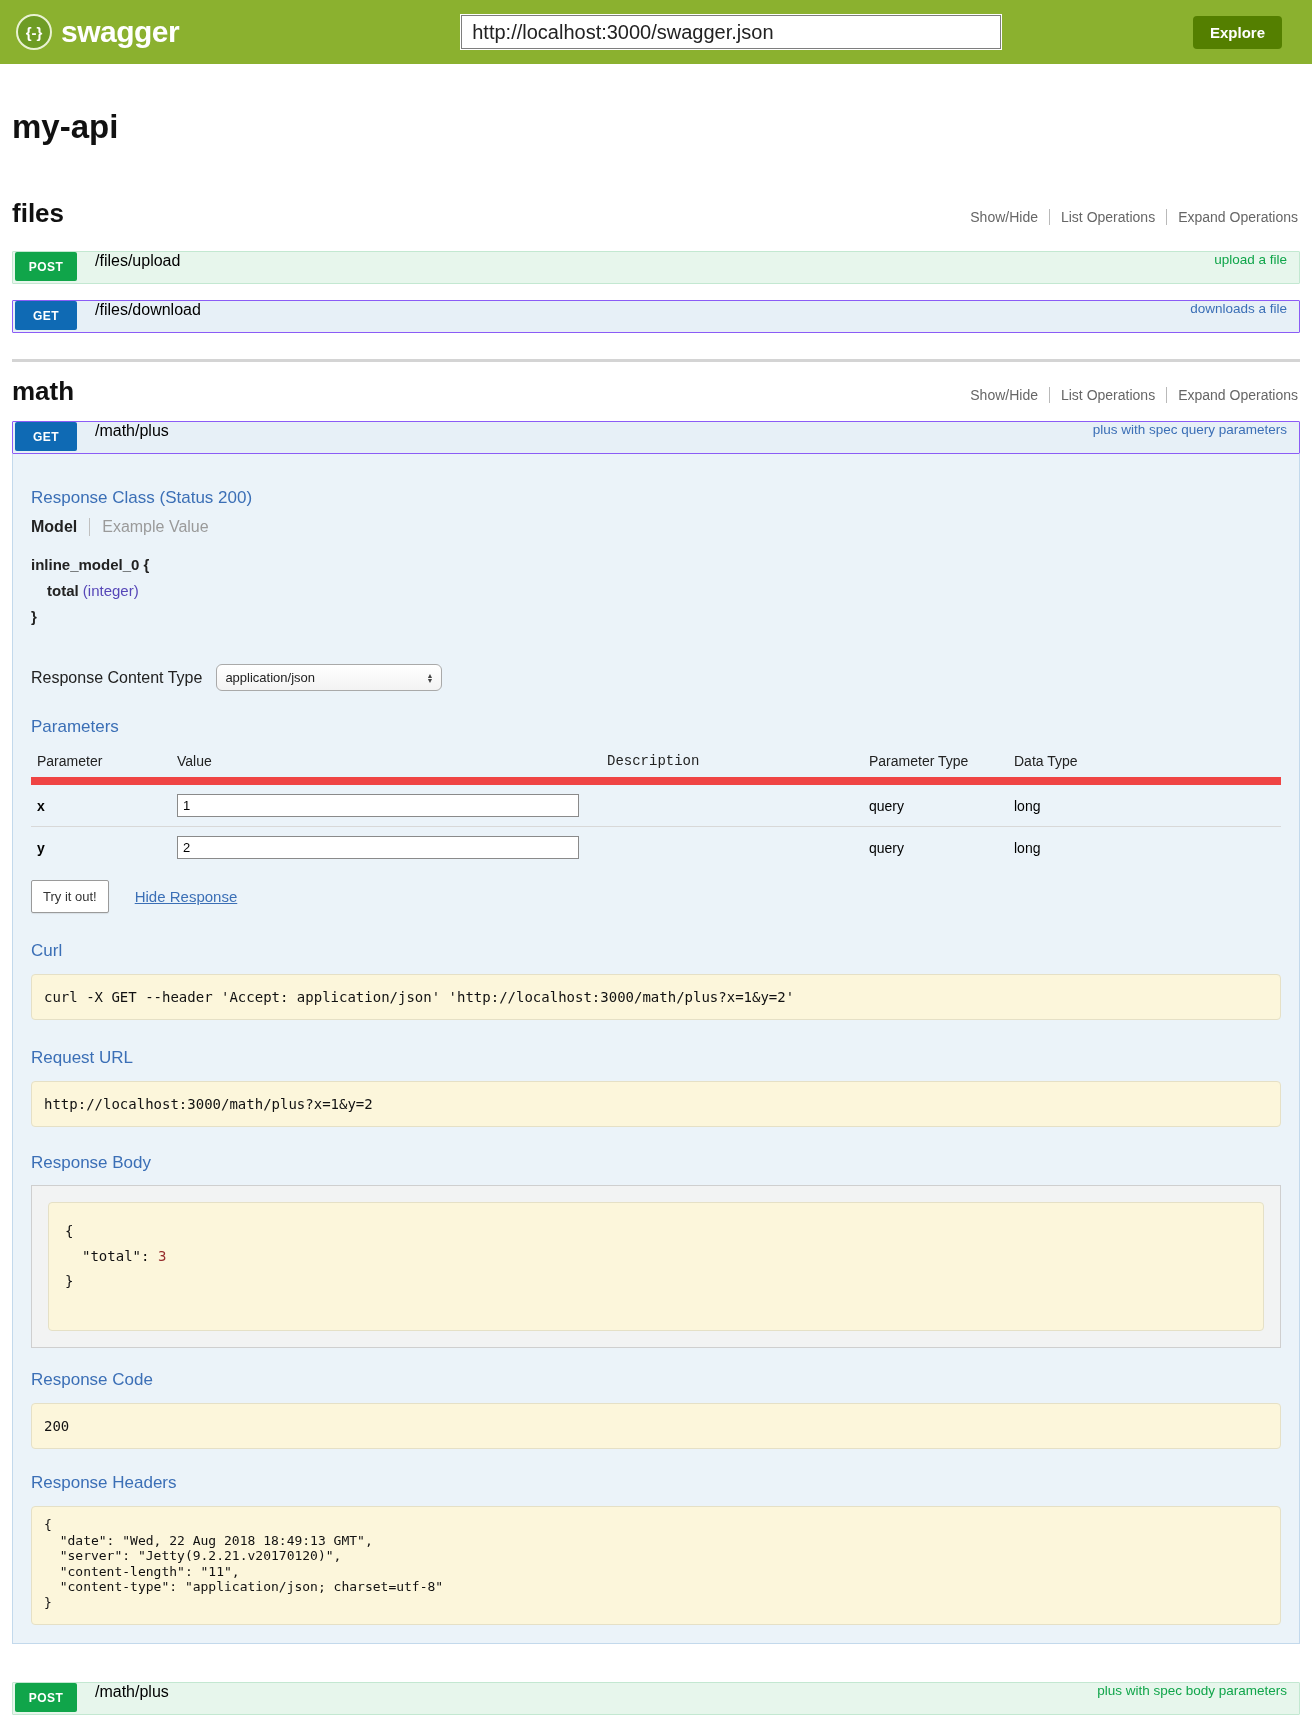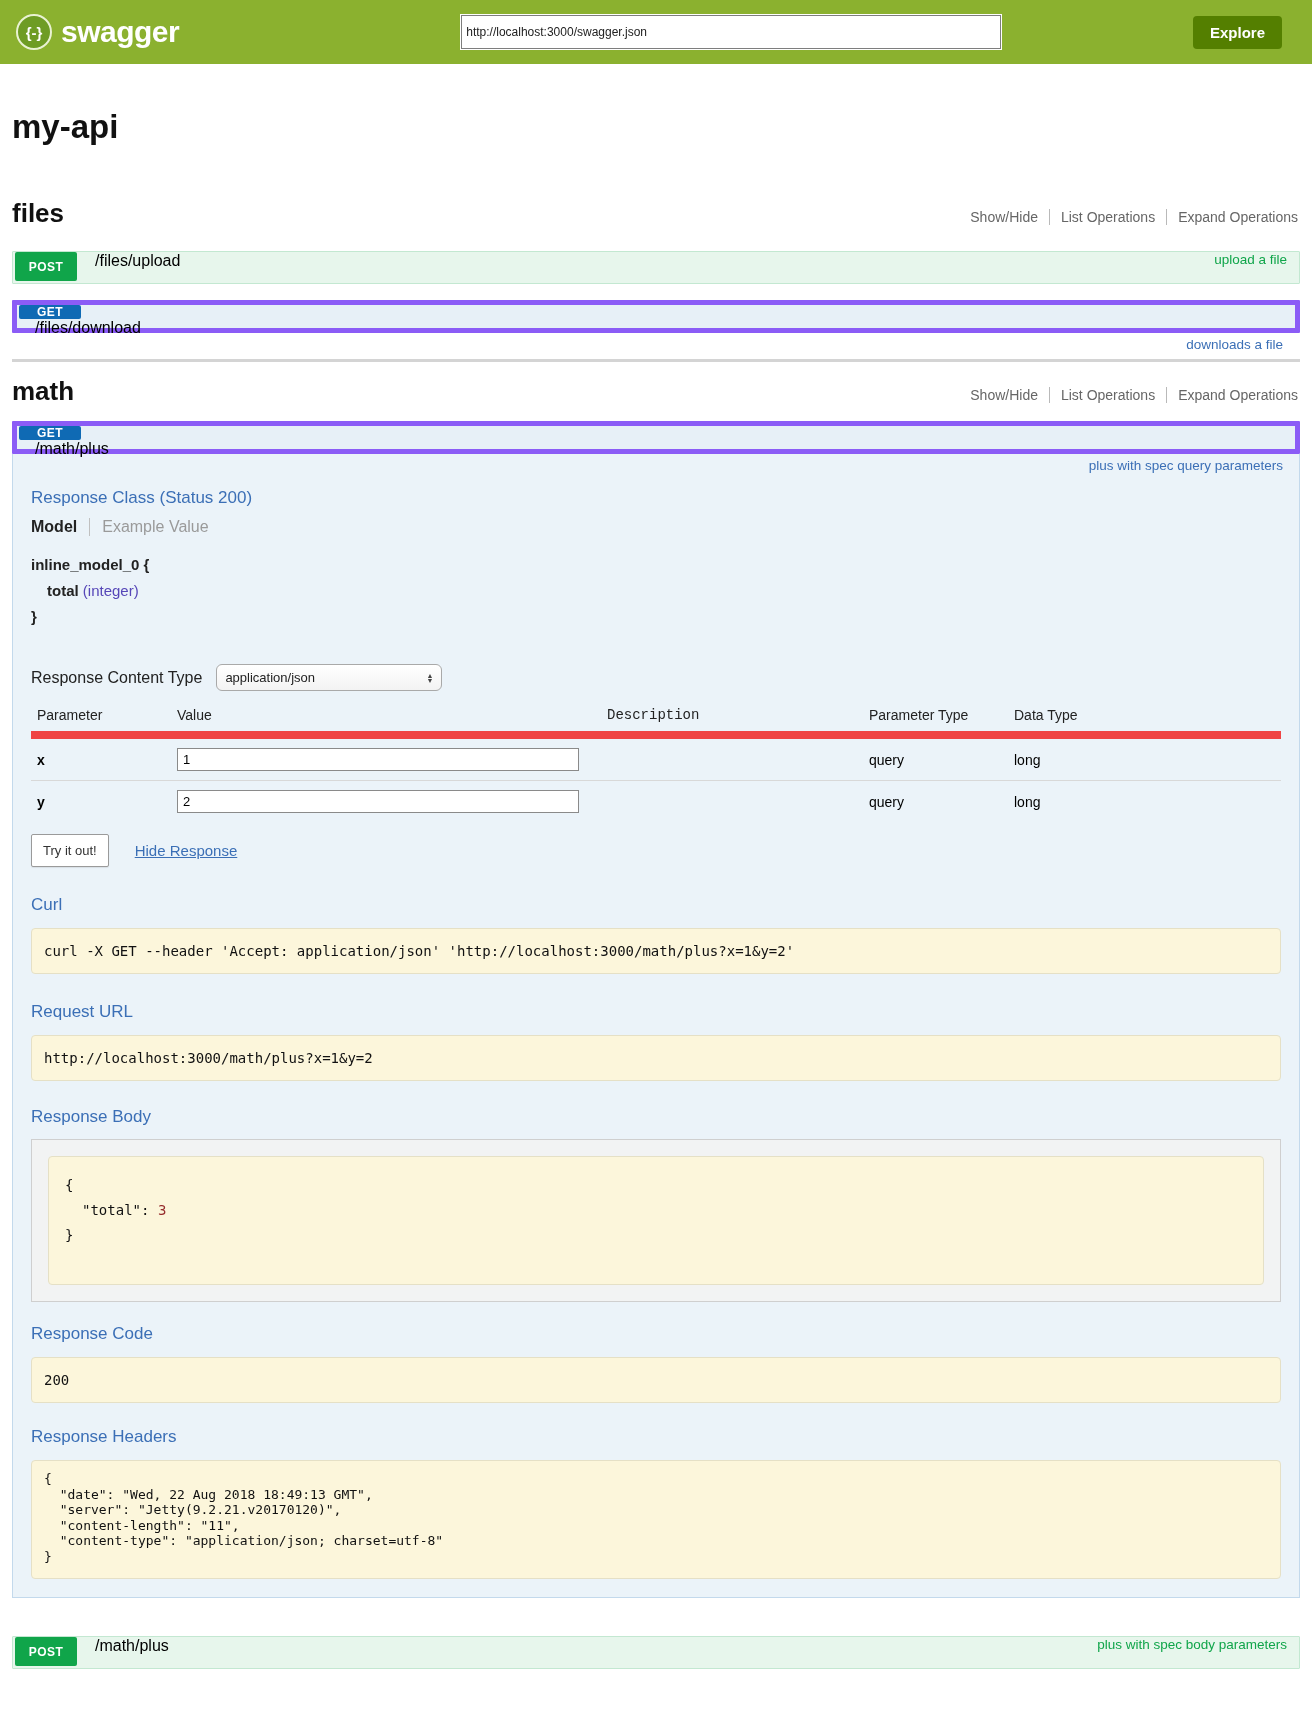--- a/index.html
+++ b/index.html
@@ -6,42 +6,42 @@
   html,body { background:#fff; font-family:"Liberation Sans", sans-serif; color:#000; }
   body { width:1312px; }
 
   
   .topbar { height:64px; background:#8bb12f; display:flex; align-items:center; padding:0 16px; }
   .logo-wrap { display:flex; align-items:center; gap:9px; }
   .logo-icon { width:36px; height:36px; border-radius:50%; background:#6e9c24; border:2px solid #e9f2d2;
                color:#fff; font-weight:bold; font-size:15px; display:flex; align-items:center; justify-content:center; }
   .brand { color:#fff; font-size:30px; font-weight:bold; letter-spacing:-0.5px; }
   .url-input { margin-left:282px; width:540px; height:34px; border:1px solid #7e7e7e; background:#fff;
-               padding:0 4px; font-size:12px; font-family:"Liberation Sans",sans-serif; color:#222;
+               padding:0 10px; font-size:20px; font-family:"Liberation Sans",sans-serif; color:#222;
                box-shadow: inset 0 0 0 2px #fff, 0 0 0 1px #fff; }
   .explore-btn { margin-left:auto; margin-right:14px; background:#547f00; color:#fff; font-weight:bold;
                  font-size:15px; border:none; border-radius:4px; padding:8px 17px; cursor:pointer; }
 
   
   .container { margin-left:12px; width:1288px; }
   h1.api-title { margin-top:44px; font-size:33px; font-weight:bold; color:#111; }
 
   .section-head { display:flex; align-items:baseline; margin-top:0; }
   .section-title { font-size:26px; font-weight:bold; color:#111; cursor:pointer; }
   .section-links { margin-left:auto; font-size:14px; color:#666; display:flex; align-items:center; }
   .section-links span { padding:0 11px; cursor:pointer; }
   .section-links span + span { border-left:1px solid #b9b9b9; }
   .section-links span:last-child { padding-right:2px; }
 
   .section-divider { height:3px; background:#d4d4d4; margin-top:26px; }
 
   
   .endpoint-row { height:33px; display:flex; align-items:flex-start; border-radius:1px; cursor:pointer; }
   .endpoint-row.post { background:#e7f6ec; border:1px solid #c3e8d1; }
-  .endpoint-row.get  { background:#e7f0f7; border:5px solid #8b5cf6;flex-direction:column; }
+  .endpoint-row.get  { background:#e7f0f7; border:1px solid #8b5cf6; }
   .method-badge { width:62px; height:29px; margin-left:2px; border-radius:2px; color:#fff; font-weight:bold;
                   font-size:12px; display:flex; align-items:center; justify-content:center; letter-spacing:0.4px; }
   .method-badge.post { background:#10a54a; }
   .method-badge.get  { background:#0f6ab4; }
   .endpoint-path { margin-left:18px; font-size:16px; color:#000; }
   .endpoint-summary { margin-left:auto; margin-right:12px; font-size:13.5px; }
   .endpoint-summary.green { color:#10a54a; }
   .endpoint-summary.blue  { color:#3b6fb6; }
 
   .row-gap { height:16px; }
@@ -179,20 +179,21 @@
         <div class="rct-label">Response Content Type</div>
         <div class="rct-select">
           <span>application/json</span>
           <span class="stepper">
               <span>▲</span>
               <span>▼</span>
             </span>
         </div>
       </div>
 
+      <div class="blue-heading params-title">Parameters</div>
 
       <table class="params">
         <thead>
           <tr>
             <th class="col-param">Parameter</th>
             <th class="col-value">Value</th>
             <th class="col-desc">Description</th>
             <th class="col-ptype">Parameter Type</th>
             <th class="col-dtype">Data Type</th>
           </tr>

